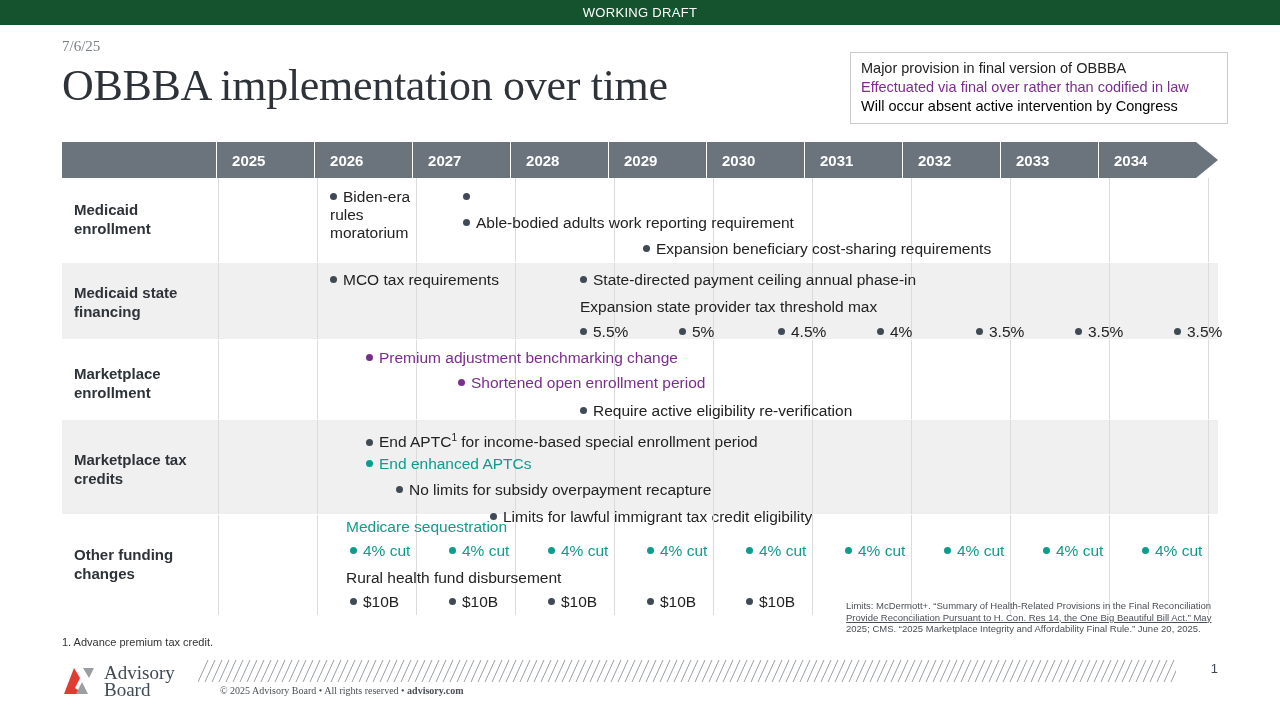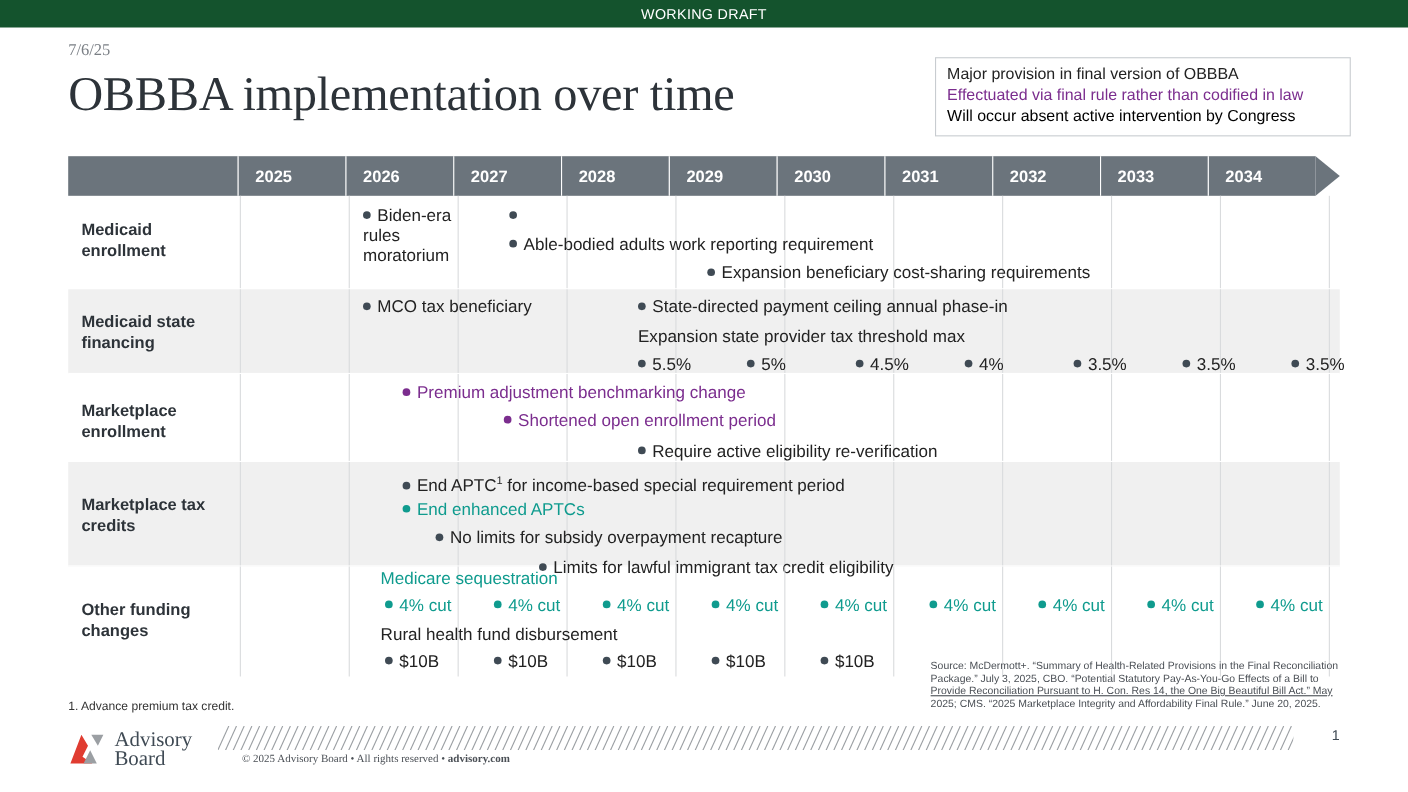--- a/index.html
+++ b/index.html
@@ -222,21 +222,21 @@
 
 <div class="working-draft-bar">
   <span>WORKING DRAFT</span>
 </div>
 
 <div class="date-line">7/6/25</div>
 <div class="page-title">OBBBA implementation over time</div>
 
 <div class="legend">
   <div class="l1">Major provision in final version of OBBBA</div>
-  <div class="l2">Effectuated via final rule rather than codified in law</div>
+  <div class="l2">Effectuated via final over rather than codified in law</div>
   <div class="l3">Will occur absent active intervention by Congress</div>
 </div>
 
 <div class="grid">
 
   <div class="hdr">
     <div class="rowlabel-cell"></div>
     <div class="yr">2025</div>
     <div class="yr">2026</div>
     <div class="yr">2027</div>
@@ -282,21 +282,21 @@
       <i style="left:552px"></i>
         <i style="left:651px"></i>
         <i style="left:750px"></i>
         <i style="left:849px"></i>
       <i style="left:948px"></i>
         <i style="left:1047px"></i>
         <i style="left:1146px"></i>
     </div>
     <div class="rowname" style="top:20px;">Medicaid state financing</div>
     <div class="content">
-      <div class="item" style="left:112px; top:8px;"><span class="dot"></span><span>MCO tax beneficiary</span></div>
+      <div class="item" style="left:112px; top:8px;"><span class="dot"></span><span>MCO tax requirements</span></div>
       <div class="item" style="left:362px; top:8px;"><span class="dot"></span><span>State-directed payment ceiling annual phase-in</span></div>
       <div class="item nodot" style="left:362px; top:35px;"><span>Expansion state provider tax threshold max</span></div>
       <div class="item" style="left:362px; top:60px;"><span class="dot"></span><span>5.5%</span></div>
       <div class="item" style="left:461px; top:60px;"><span class="dot"></span><span>5%</span></div>
       <div class="item" style="left:560px; top:60px;"><span class="dot"></span><span>4.5%</span></div>
       <div class="item" style="left:659px; top:60px;"><span class="dot"></span><span>4%</span></div>
       <div class="item" style="left:758px; top:60px;"><span class="dot"></span><span>3.5%</span></div>
       <div class="item" style="left:857px; top:60px;"><span class="dot"></span><span>3.5%</span></div>
       <div class="item" style="left:956px; top:60px;"><span class="dot"></span><span>3.5%</span></div>
     </div>
@@ -333,21 +333,21 @@
       <i style="left:552px"></i>
         <i style="left:651px"></i>
         <i style="left:750px"></i>
         <i style="left:849px"></i>
       <i style="left:948px"></i>
         <i style="left:1047px"></i>
         <i style="left:1146px"></i>
     </div>
     <div class="rowname" style="top:30px;">Marketplace tax credits</div>
     <div class="content">
-      <div class="item" style="left:148px; top:9px;"><span class="dot"></span><span>End APTC</span><sup>1</sup><span> for income-based special requirement period</span></div>
+      <div class="item" style="left:148px; top:9px;"><span class="dot"></span><span>End APTC</span><sup>1</sup><span> for income-based special enrollment period</span></div>
       <div class="item teal" style="left:148px; top:35px;"><span class="dot"></span><span>End enhanced APTCs</span></div>
       <div class="item" style="left:178px; top:61px;"><span class="dot"></span><span>No limits for subsidy overpayment recapture</span></div>
       <div class="item" style="left:272px; top:88px;"><span class="dot"></span><span>Limits for lawful immigrant tax credit eligibility</span></div>
     </div>
   </div>
 
   <div class="band" style="height:100px;">
     <div class="vlines">
       <i style="left:156px"></i>
         <i style="left:255px"></i>
@@ -380,22 +380,21 @@
       <div class="item" style="left:132px; top:78px;"><span class="dot"></span><span>$10B</span></div>
       <div class="item" style="left:231px; top:78px;"><span class="dot"></span><span>$10B</span></div>
       <div class="item" style="left:330px; top:78px;"><span class="dot"></span><span>$10B</span></div>
       <div class="item" style="left:429px; top:78px;"><span class="dot"></span><span>$10B</span></div>
       <div class="item" style="left:528px; top:78px;"><span class="dot"></span><span>$10B</span></div>
     </div>
   </div>
 </div>
 
 <div class="source">
-  <div>Source: McDermott+. “Summary of Health-Related Provisions in the Final Reconciliation</div>
-  <div><span>Package.” July 3, 2025, CBO. “Potential Statutory Pay-As-You-Go Effects of a Bill to</span></div>
+  <div>Limits: McDermott+. “Summary of Health-Related Provisions in the Final Reconciliation</div>
   <div><u><span>Provide Reconciliation Pursuant to H. Con. Res 14, the One Big Beautiful Bill Act.” May</span></u></div>
   <div>2025; CMS. “2025 Marketplace Integrity and Affordability Final Rule.” June 20, 2025.</div>
 </div>
 
 <div class="footnote">1.  Advance premium tax credit.</div>
 
 <div class="footer-logo">
   <div class="logo-mark">
     <svg width="34" height="30" viewBox="0 0 34 30">
       <polygon points="2,28 12,2 18,12 13,22 22,28" fill="#e03c31"></polygon>

